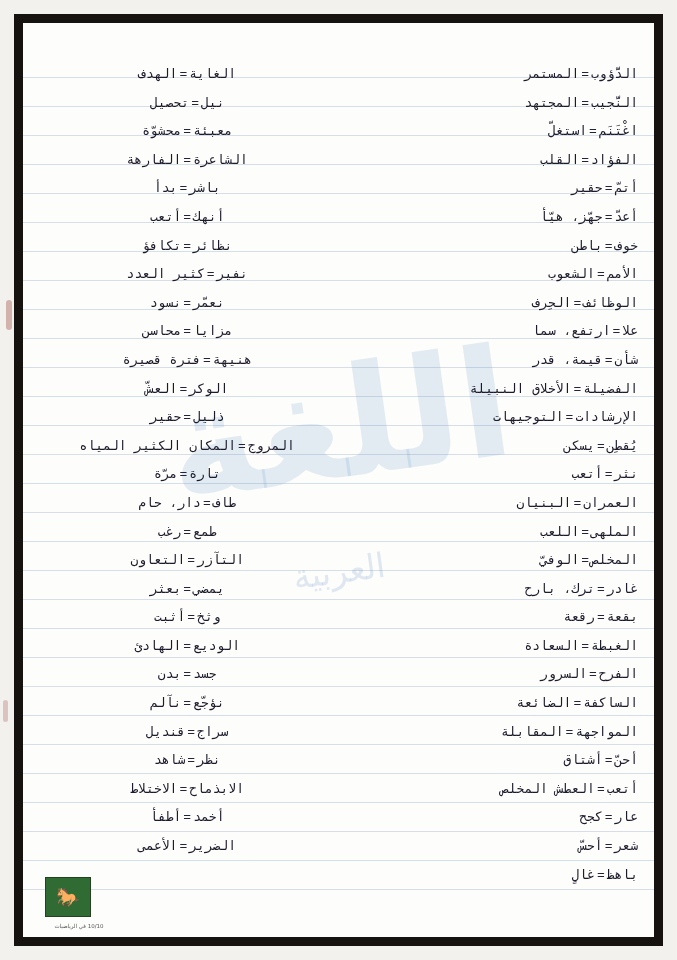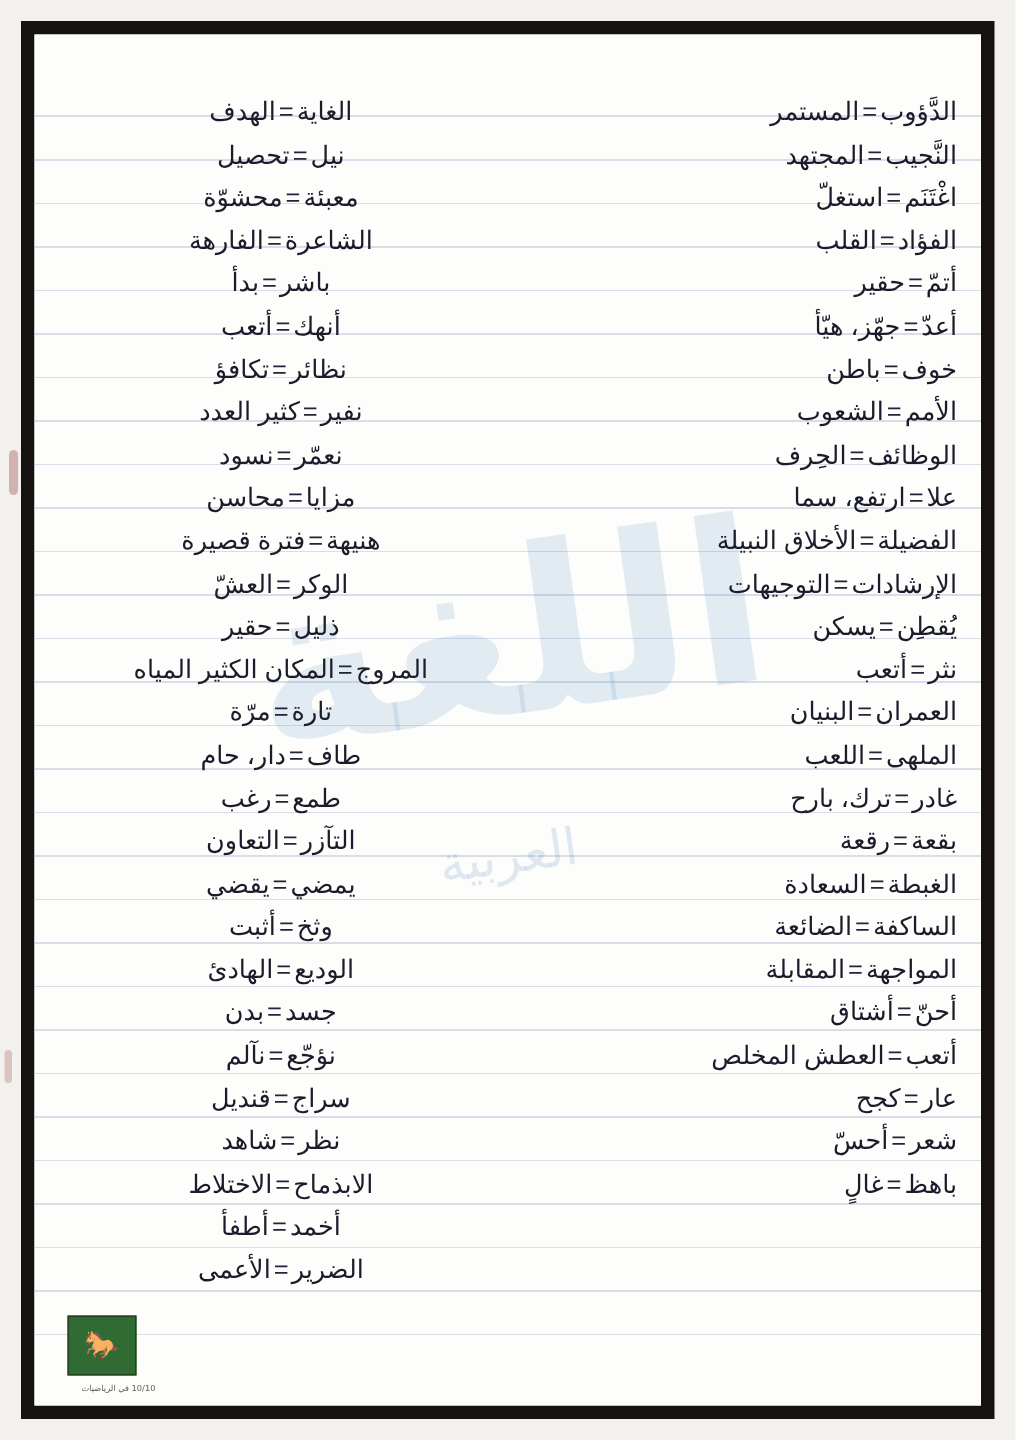--- a/index.html
+++ b/index.html
@@ -105,22 +105,22 @@
     flex-direction: column;
     justify-content: flex-start;
     padding-top: 4px;
   }
   .col-right { padding-right: 6px; }
   .col-left  { padding-left: 4px; }
 
   .entry {
     direction: rtl;
     text-align: center;
-    font-family: Liberation Sans, sans-serif;
-    font-size: 17px;
+    font-family: Liberation Mono, monospace;
+    font-size: 13px;
     line-height: 28.6px;
     height: 28.6px;
     color: #1b1b2b;
     white-space: nowrap;
     overflow: hidden;
     letter-spacing: 0px;
   }
   .col-right .entry { text-align: right; }
   .col-left  .entry { text-align: center; }
 
@@ -200,29 +200,32 @@
           <div class="entry"><span>الدَّؤوب</span><span class="eq">=</span><span>المستمر</span></div>
           <div class="entry"><span>النَّجيب</span><span class="eq">=</span><span>المجتهد</span></div>
           <div class="entry"><span>اغْتَنَم</span><span class="eq">=</span><span>استغلّ</span></div>
           <div class="entry"><span>الفؤاد</span><span class="eq">=</span><span>القلب</span></div>
           <div class="entry"><span>أتمّ</span><span class="eq">=</span><span>حقير</span></div>
           <div class="entry"><span>أعدّ</span><span class="eq">=</span><span>جهّز، هيّأ</span></div>
           <div class="entry"><span>خوف</span><span class="eq">=</span><span>باطن</span></div>
           <div class="entry"><span>الأمم</span><span class="eq">=</span><span>الشعوب</span></div>
           <div class="entry"><span>الوظائف</span><span class="eq">=</span><span>الحِرف</span></div>
           <div class="entry"><span>علا</span><span class="eq">=</span><span>ارتفع، سما</span></div>
+          <div class="entry"><span>شأن</span><span class="eq">=</span><span>قيمة، قدر</span></div>
           <div class="entry"><span>الفضيلة</span><span class="eq">=</span><span>الأخلاق النبيلة</span></div>
           <div class="entry"><span>الإرشادات</span><span class="eq">=</span><span>التوجيهات</span></div>
           <div class="entry"><span>يُقطِن</span><span class="eq">=</span><span>يسكن</span></div>
           <div class="entry"><span>نثر</span><span class="eq">=</span><span>أتعب</span></div>
           <div class="entry"><span>العمران</span><span class="eq">=</span><span>البنيان</span></div>
           <div class="entry"><span>الملهى</span><span class="eq">=</span><span>اللعب</span></div>
+          <div class="entry"><span>المخلص</span><span class="eq">=</span><span>الوفيّ</span></div>
           <div class="entry"><span>غادر</span><span class="eq">=</span><span>ترك، بارح</span></div>
           <div class="entry"><span>بقعة</span><span class="eq">=</span><span>رقعة</span></div>
           <div class="entry"><span>الغبطة</span><span class="eq">=</span><span>السعادة</span></div>
+          <div class="entry"><span>الفرح</span><span class="eq">=</span><span>السرور</span></div>
           <div class="entry"><span>الساكفة</span><span class="eq">=</span><span>الضائعة</span></div>
           <div class="entry"><span>المواجهة</span><span class="eq">=</span><span>المقابلة</span></div>
           <div class="entry"><span>أحنّ</span><span class="eq">=</span><span>أشتاق</span></div>
           <div class="entry"><span>أتعب</span><span class="eq">=</span><span>العطش المخلص</span></div>
           <div class="entry"><span>عار</span><span class="eq">=</span><span>كجح</span></div>
           <div class="entry"><span>شعر</span><span class="eq">=</span><span>أحسّ</span></div>
           <div class="entry"><span>باهظ</span><span class="eq">=</span><span>غالٍ</span></div>
         </div>
 
         <div class="col col-left">
@@ -237,21 +240,21 @@
           <div class="entry"><span>نعمّر</span><span class="eq">=</span><span>نسود</span></div>
           <div class="entry"><span>مزايا</span><span class="eq">=</span><span>محاسن</span></div>
           <div class="entry"><span>هنيهة</span><span class="eq">=</span><span>فترة قصيرة</span></div>
           <div class="entry"><span>الوكر</span><span class="eq">=</span><span>العشّ</span></div>
           <div class="entry"><span>ذليل</span><span class="eq">=</span><span>حقير</span></div>
           <div class="entry"><span>المروج</span><span class="eq">=</span><span>المكان الكثير المياه</span></div>
           <div class="entry"><span>تارة</span><span class="eq">=</span><span>مرّة</span></div>
           <div class="entry"><span>طاف</span><span class="eq">=</span><span>دار، حام</span></div>
           <div class="entry"><span>طمع</span><span class="eq">=</span><span>رغب</span></div>
           <div class="entry"><span>التآزر</span><span class="eq">=</span><span>التعاون</span></div>
-          <div class="entry"><span>يمضي</span><span class="eq">=</span><span>يقضي</span></div>
+          <div class="entry"><span>يمضي</span><span class="eq">=</span><span>بعثر</span></div>
           <div class="entry"><span>وثخ</span><span class="eq">=</span><span>أثبت</span></div>
           <div class="entry"><span>الوديع</span><span class="eq">=</span><span>الهادئ</span></div>
           <div class="entry"><span>جسد</span><span class="eq">=</span><span>بدن</span></div>
           <div class="entry"><span>نؤجّع</span><span class="eq">=</span><span>نآلم</span></div>
           <div class="entry"><span>سراج</span><span class="eq">=</span><span>قنديل</span></div>
           <div class="entry"><span>نظر</span><span class="eq">=</span><span>شاهد</span></div>
           <div class="entry"><span>الابذماح</span><span class="eq">=</span><span>الاختلاط</span></div>
           <div class="entry"><span>أخمد</span><span class="eq">=</span><span>أطفأ</span></div>
           <div class="entry"><span>الضرير</span><span class="eq">=</span><span>الأعمى</span></div>
         </div>

